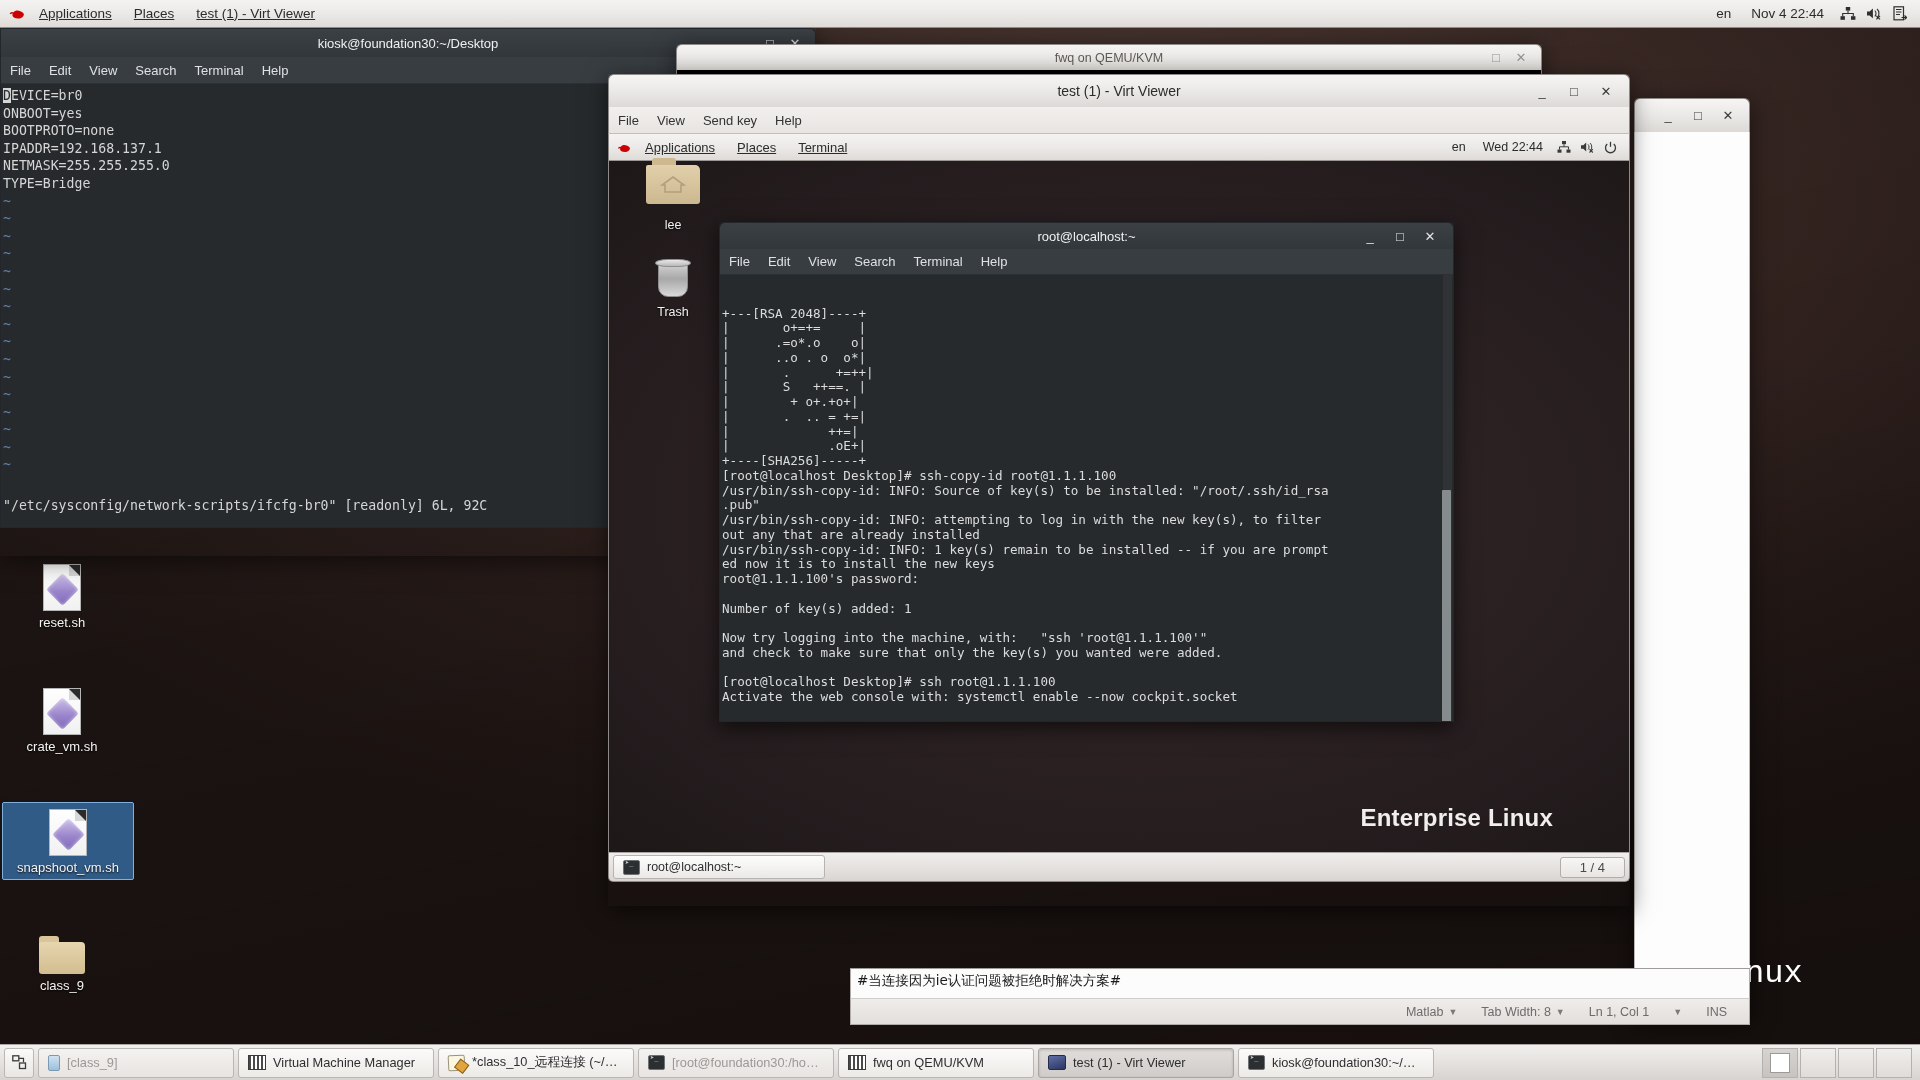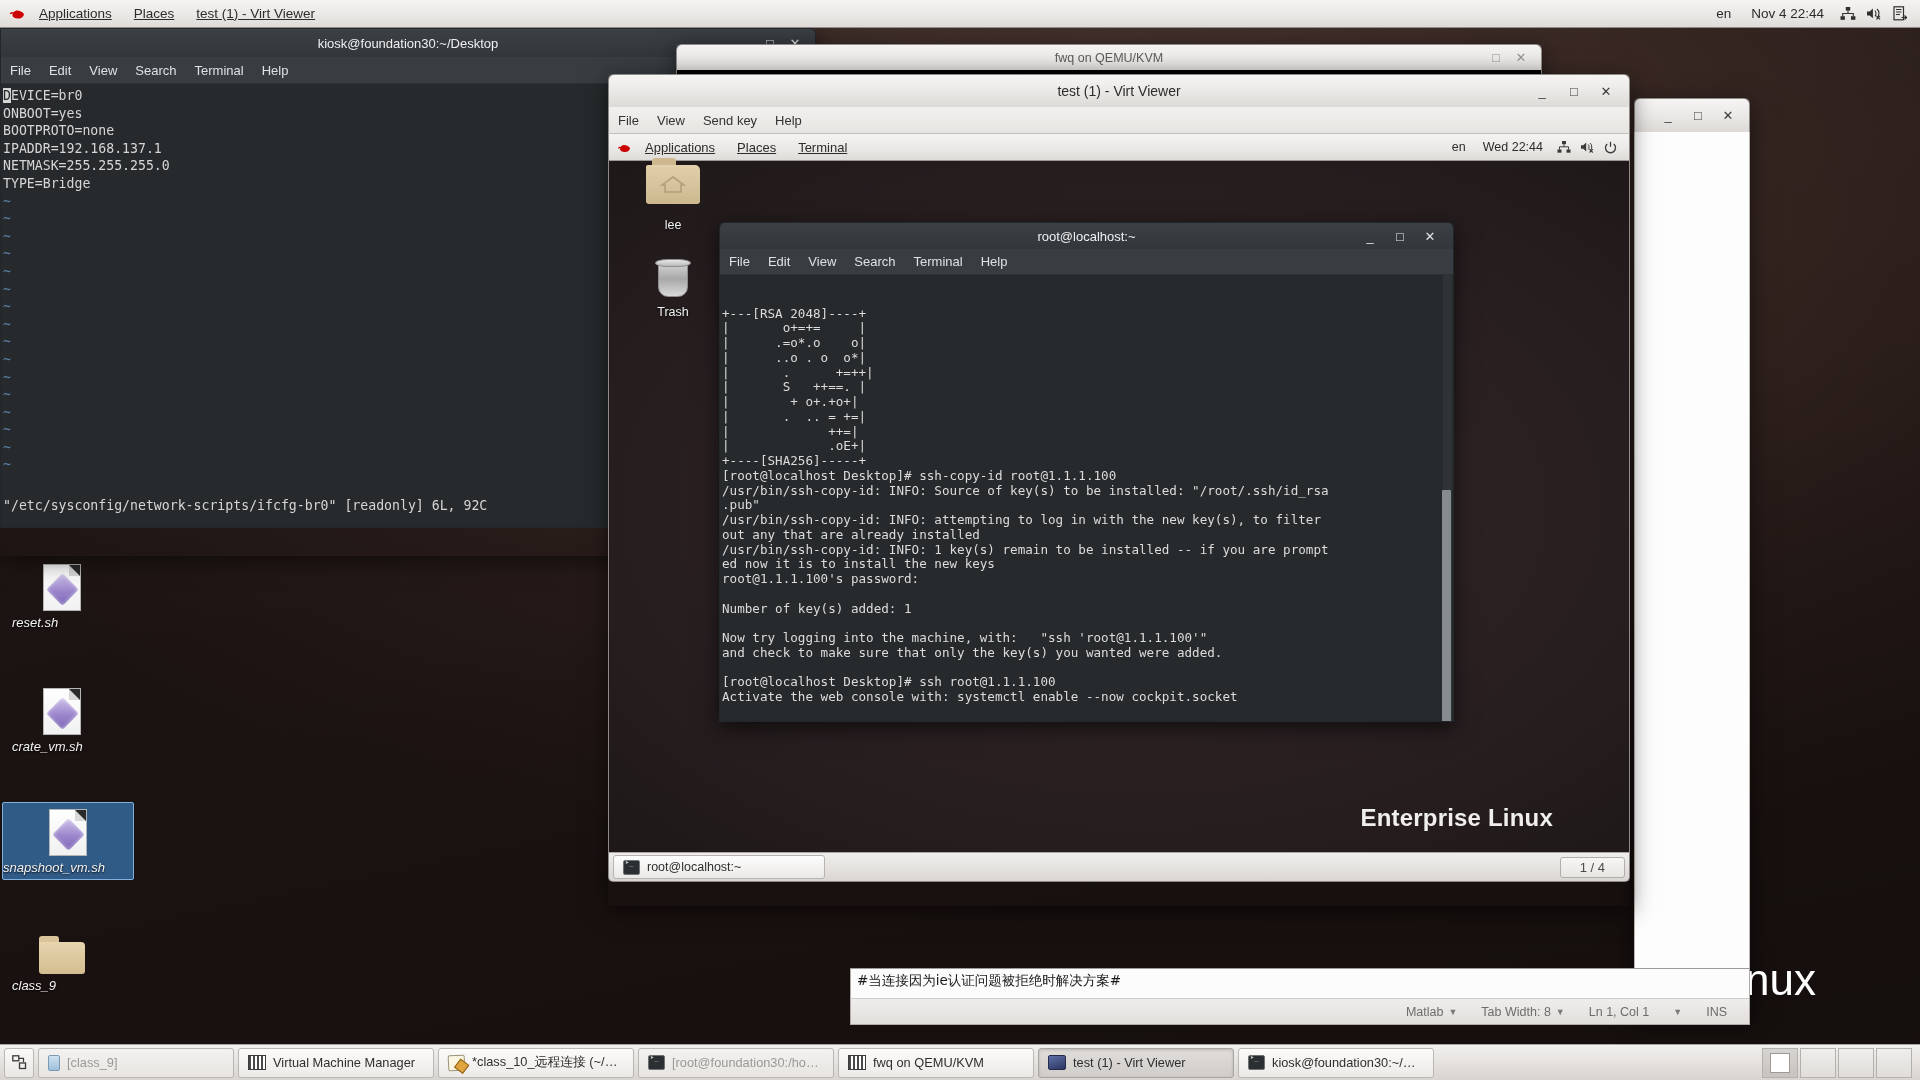--- a/index.html
+++ b/index.html
@@ -84,21 +84,21 @@
              border-right:1px solid #8d8a87; border-bottom:1px solid #8d8a87; }
 
   
   #right-window{ left:1634px; top:98px; width:116px; height:920px; z-index:160; }
   #right-window .titlebar{ height:34px; }
   #right-window .wbtns{ padding-right:10px; gap:8px;}
   #rw-body{ background:#fdfdfd; height:886px; border-left:1px solid #b9b6b3; border-right:1px solid #b9b6b3; }
 
   #rw-linux-text{
     position:absolute; left:1745px; top:955px; z-index:161;
-    font-size:44px; color:#ffffff; font-weight:400; letter-spacing:0px;
+    font-size:32px; color:#ffffff; font-weight:400; letter-spacing:0px;font-family:Liberation Mono, monospace;
   }
 
   
   #gedit-window{ position:absolute; left:850px; top:968px; width:900px; height:54px; z-index:170; }
   #gedit-doc{
     height:30px; background:#fcfcfc; border-left:1px solid #aeabA8; border-right:1px solid #aeaba8;
     border-top:1px solid #9e9b98;
     font-size:13.5px; color:#1a1a1a; padding:3px 6px 0 6px; white-space:nowrap; overflow:hidden;
     font-family:"DejaVu Sans","Liberation Sans",sans-serif;
   }
@@ -166,21 +166,21 @@
     background:linear-gradient(180deg,#fdfdfd 0%,#ebe9e7 100%);
     border:1px solid #b6b3b0; min-width:212px;
   }
   #guest-pagecount{
     margin-left:auto; font-size:13px; color:#4a4a4a; padding:2px 19px;
     border:1px solid #b0adaa; border-radius:3px;
     background:linear-gradient(180deg,#f7f6f5 0%,#e8e5e2 100%);
   }
 
   
-  .d-icon{ position:absolute; width:100px; cursor:default; z-index:50; padding:6px 0 4px 0;font-style:italic;}
+  .d-icon{ position:absolute; width:100px; text-align:center; cursor:default; z-index:50; padding:6px 0 4px 0;}
   .d-icon .lbl{ color:#f4f4f4; font-size:13px; margin-top:4px; text-shadow:0 1px 2px rgba(0,0,0,.95); }
   .d-icon.selected{ background:rgba(55,110,165,0.80); border:1px solid #7fb0e0; border-radius:2px; }
 
   
   #taskbar{
     position:absolute; left:0; bottom:0; width:1920px; height:36px; z-index:950;
     background:linear-gradient(180deg,#f2f0ee 0%,#e6e3e0 45%,#d6d3d0 100%);
     border-top:1px solid #a9a6a3; display:flex; align-items:center; padding:0 4px; gap:4px;
   }
   #show-desktop{

